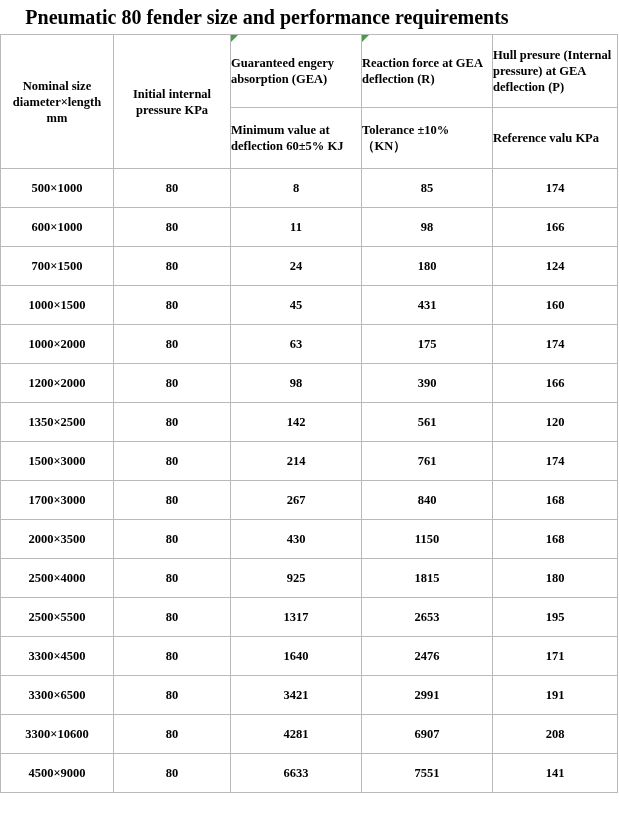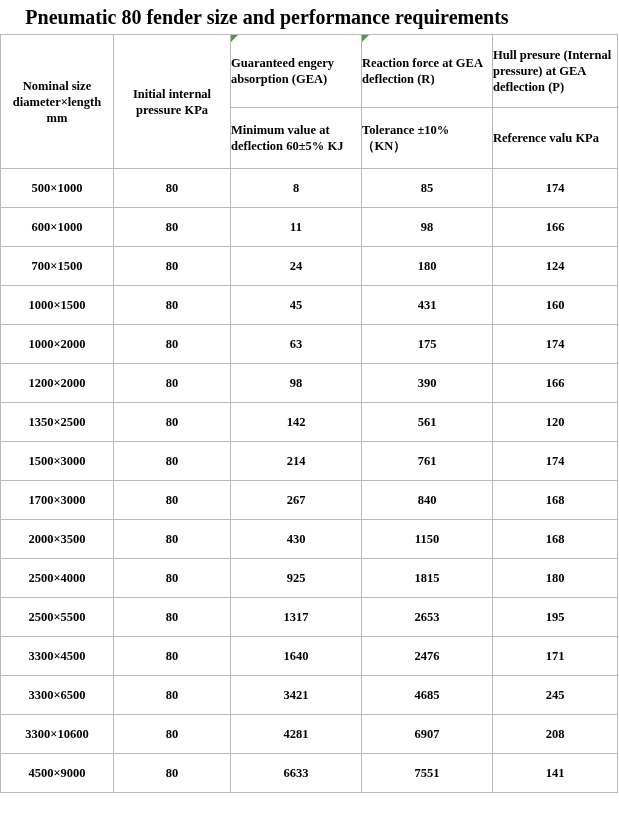--- a/index.html
+++ b/index.html
@@ -204,22 +204,22 @@
         <td class="data">3300×4500</td>
         <td class="data">80</td>
         <td class="data">1640</td>
         <td class="data">2476</td>
         <td class="data">171</td>
       </tr>
       <tr>
         <td class="data">3300×6500</td>
         <td class="data">80</td>
         <td class="data">3421</td>
-        <td class="data">4685</td>
-        <td class="data">245</td>
+        <td class="data">2991</td>
+        <td class="data">191</td>
       </tr>
       <tr>
         <td class="data">3300×10600</td>
         <td class="data">80</td>
         <td class="data">4281</td>
         <td class="data">6907</td>
         <td class="data">208</td>
       </tr>
       <tr>
         <td class="data">4500×9000</td>

